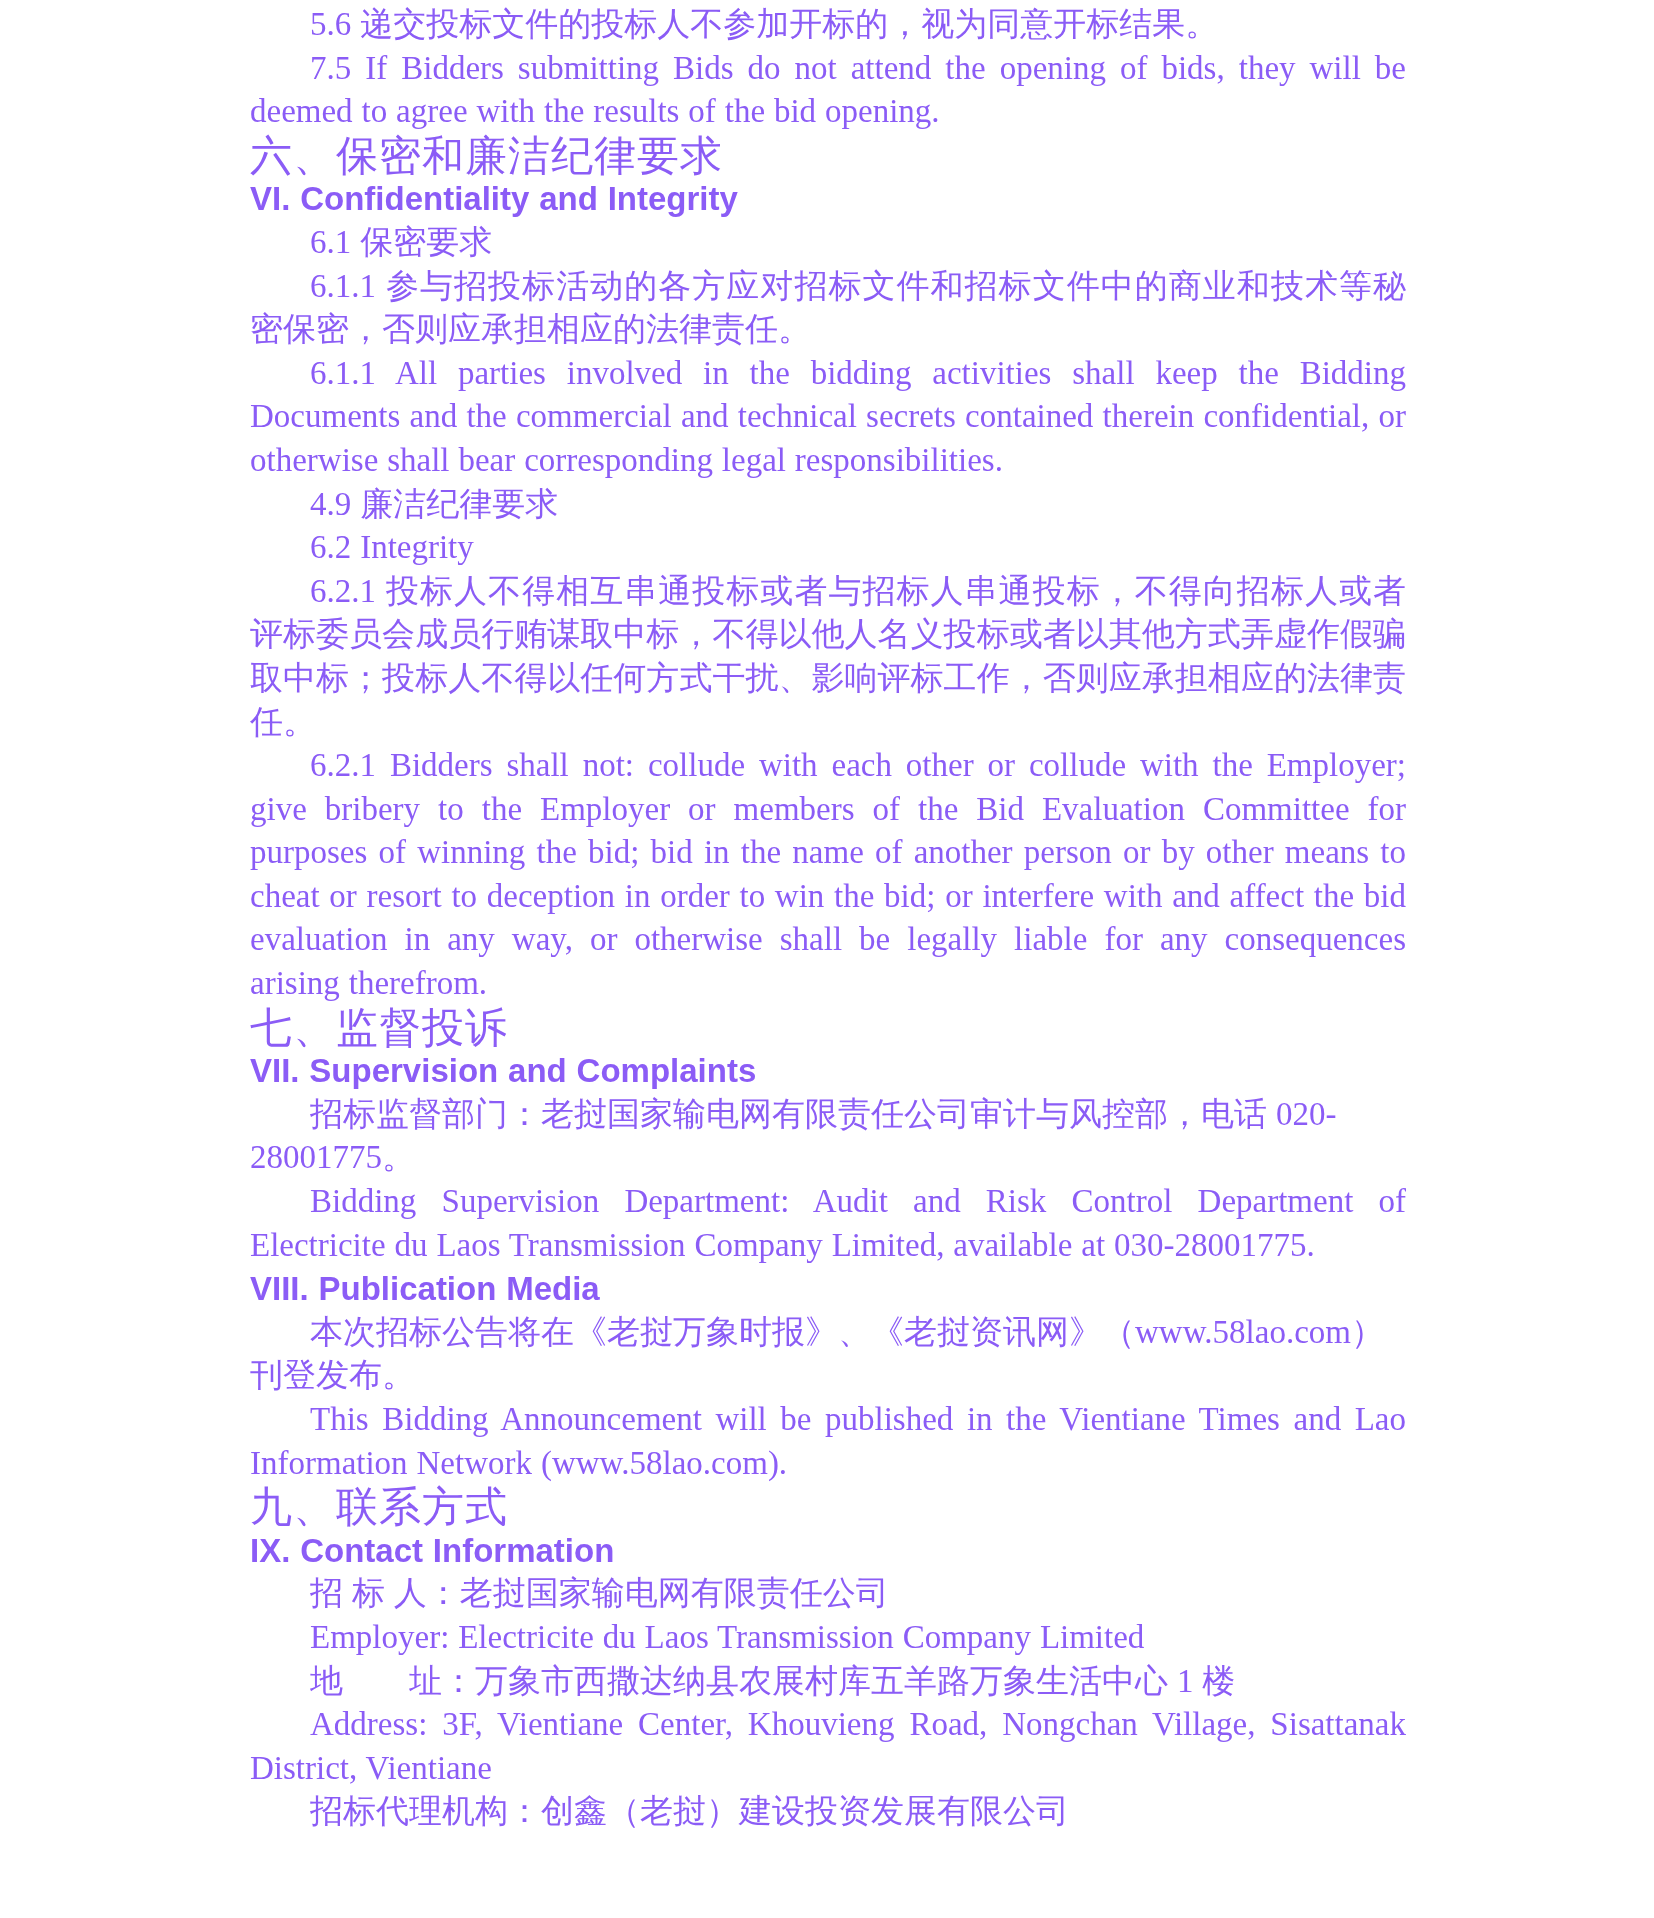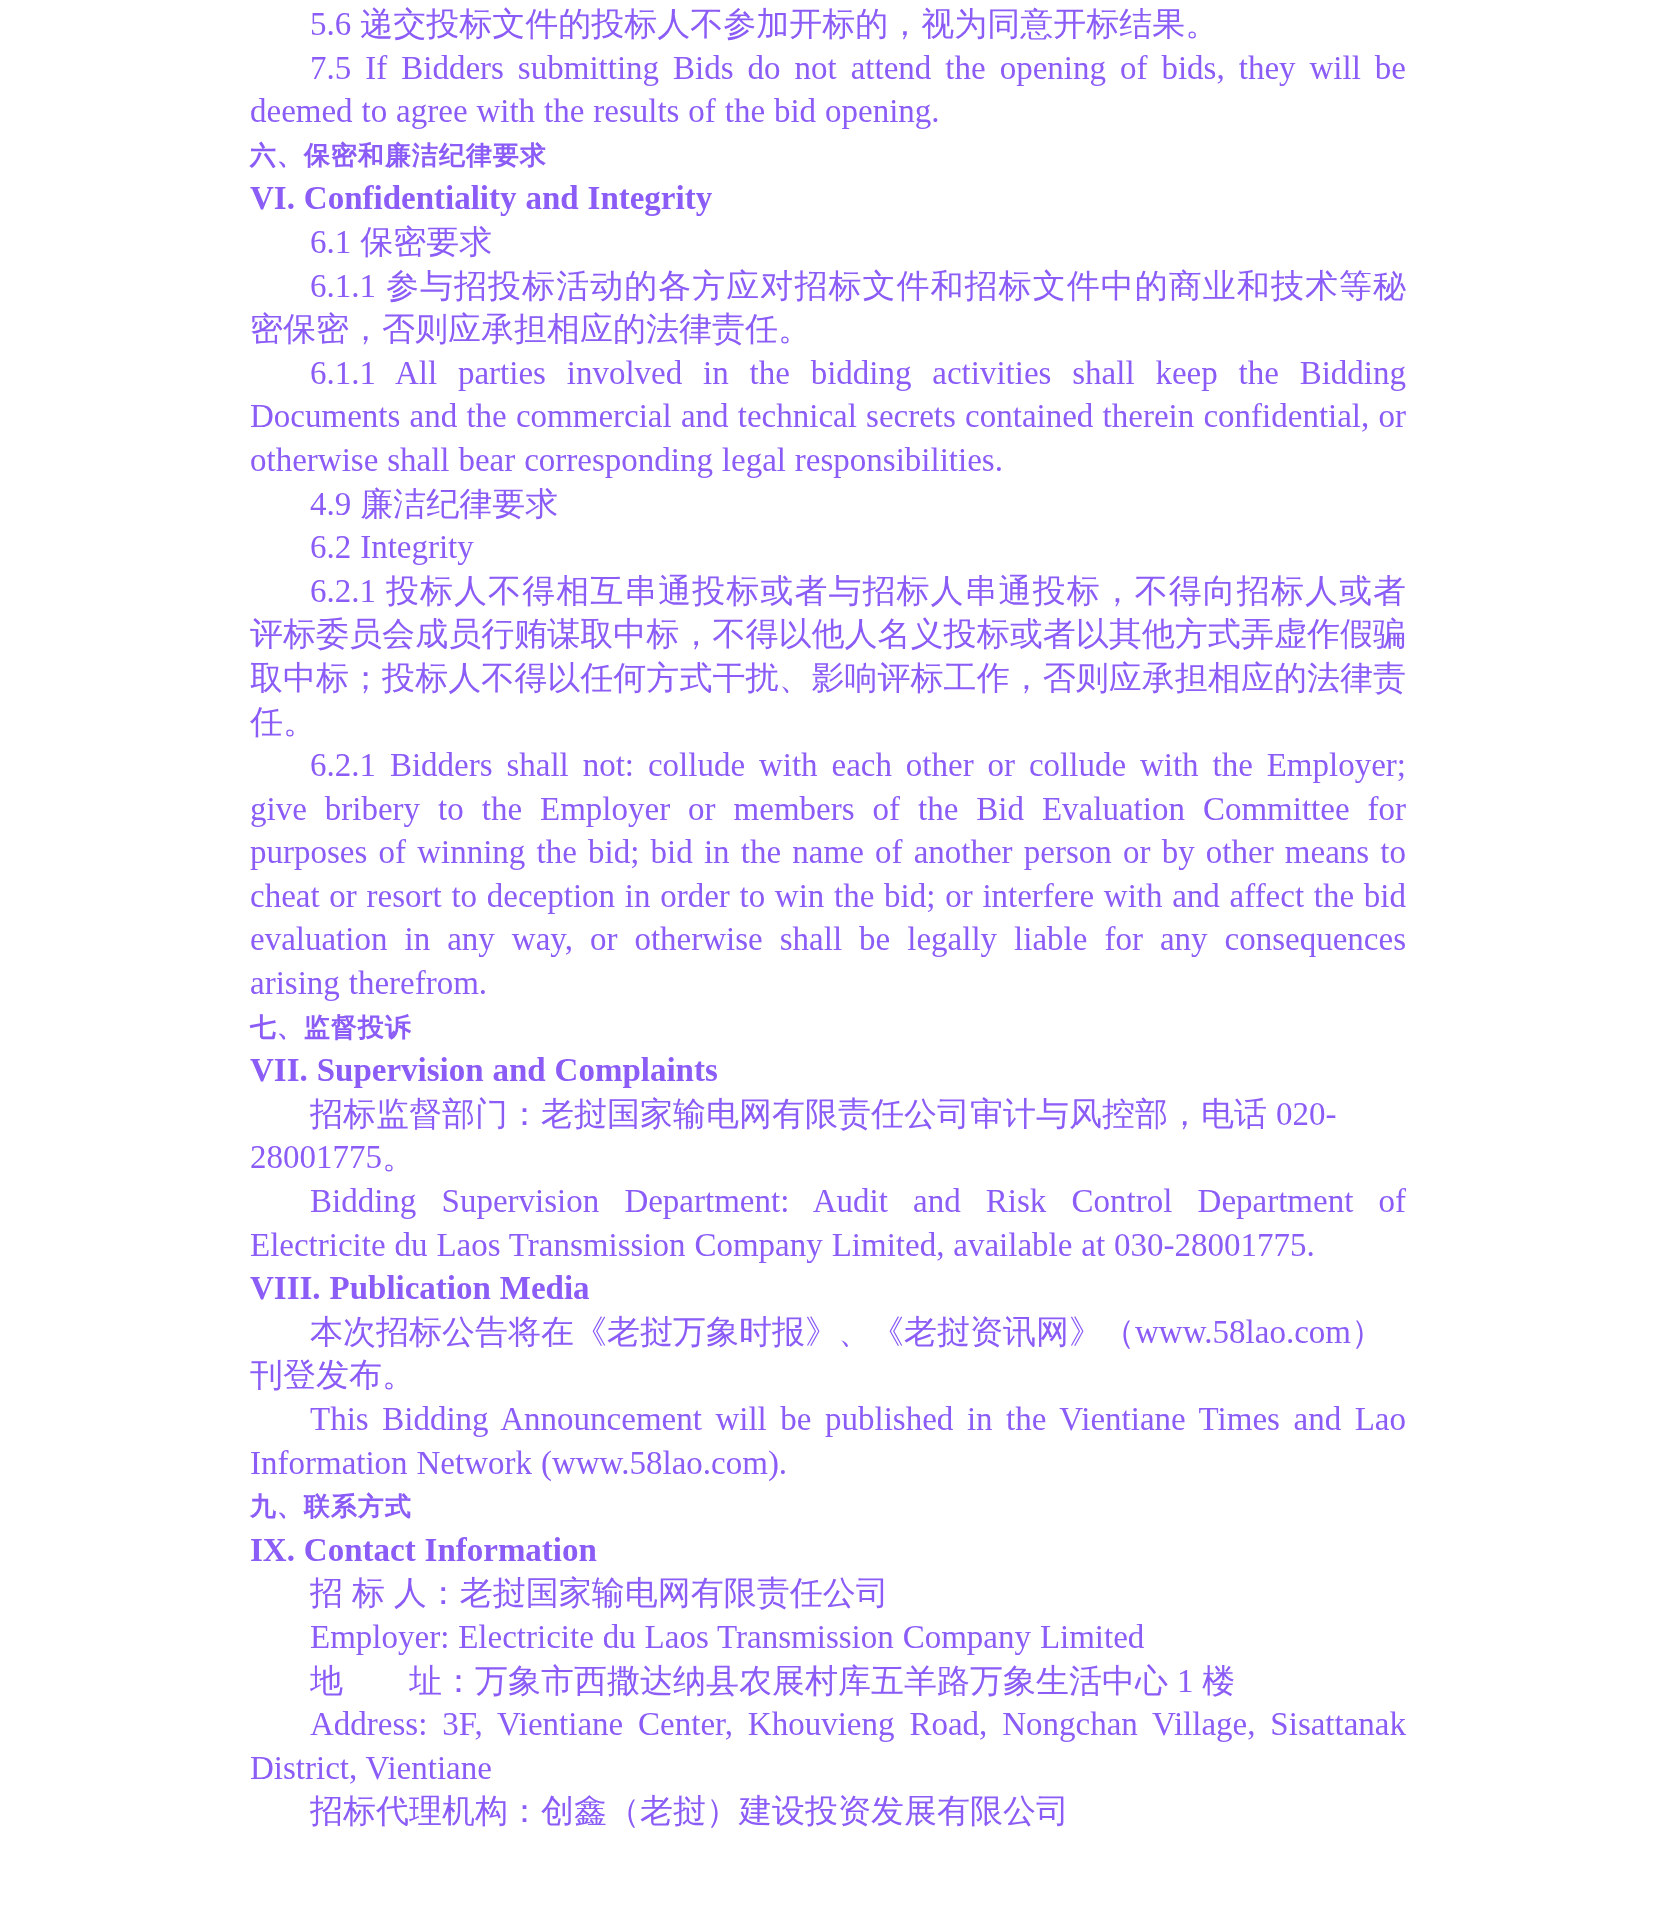--- a/index.html
+++ b/index.html
@@ -22,26 +22,26 @@
   .para {
     margin: 0;
     line-height: 43.6px;
     text-align: left;
     word-spacing: 0.02em;
   }
   .para.justify { text-align: justify; }
   .para.indent  { text-indent: 60px; }
   .para.h-cn {
     font-family: "Liberation Sans", "DejaVu Sans", sans-serif;
-    font-weight: bold;
-    font-size: 26px;
+    font-weight: normal;
+    font-size: 42px;
     letter-spacing: 1px;
   }
   .para.h-en {
-    font-family: Liberation Serif, serif;
+    font-family: Liberation Sans, sans-serif;
     font-weight: bold;
     font-size: 33px;
   }
 </style>
 </head>
 <body>
 
 <div class="page">
   <div class="content">
       <p class="para indent">5.6 递交投标文件的投标人不参加开标的，视为同意开标结果。</p>

